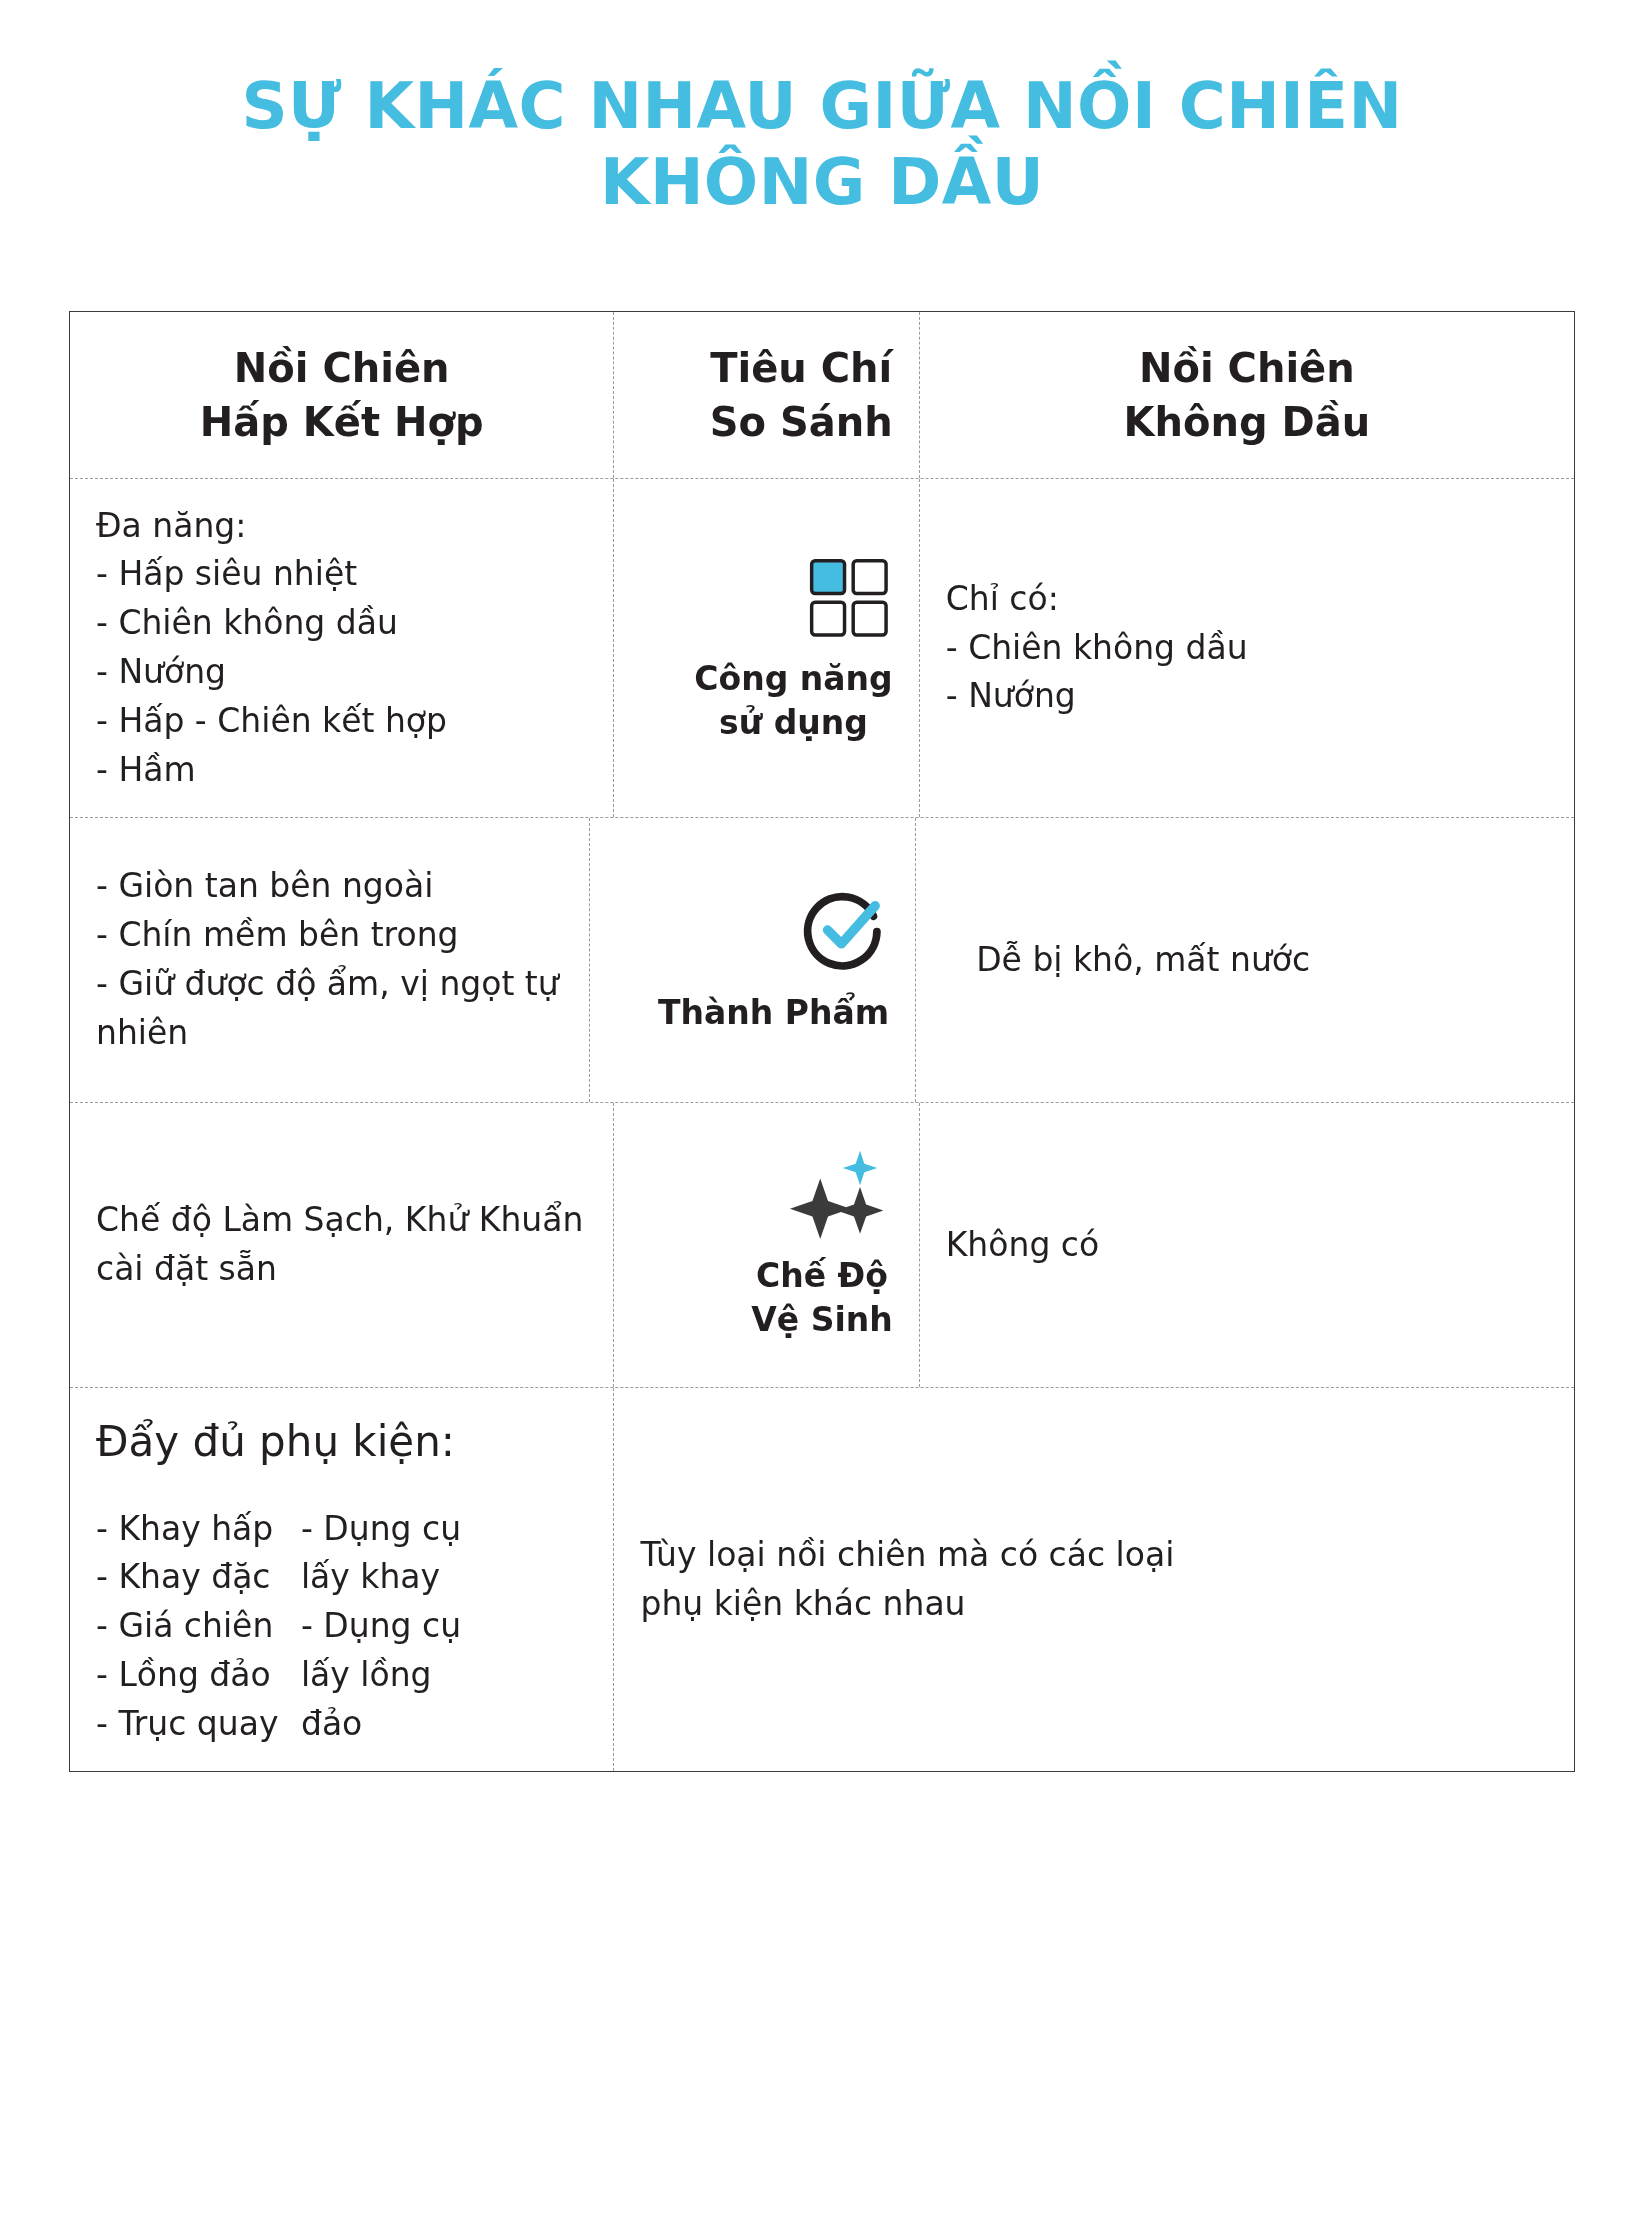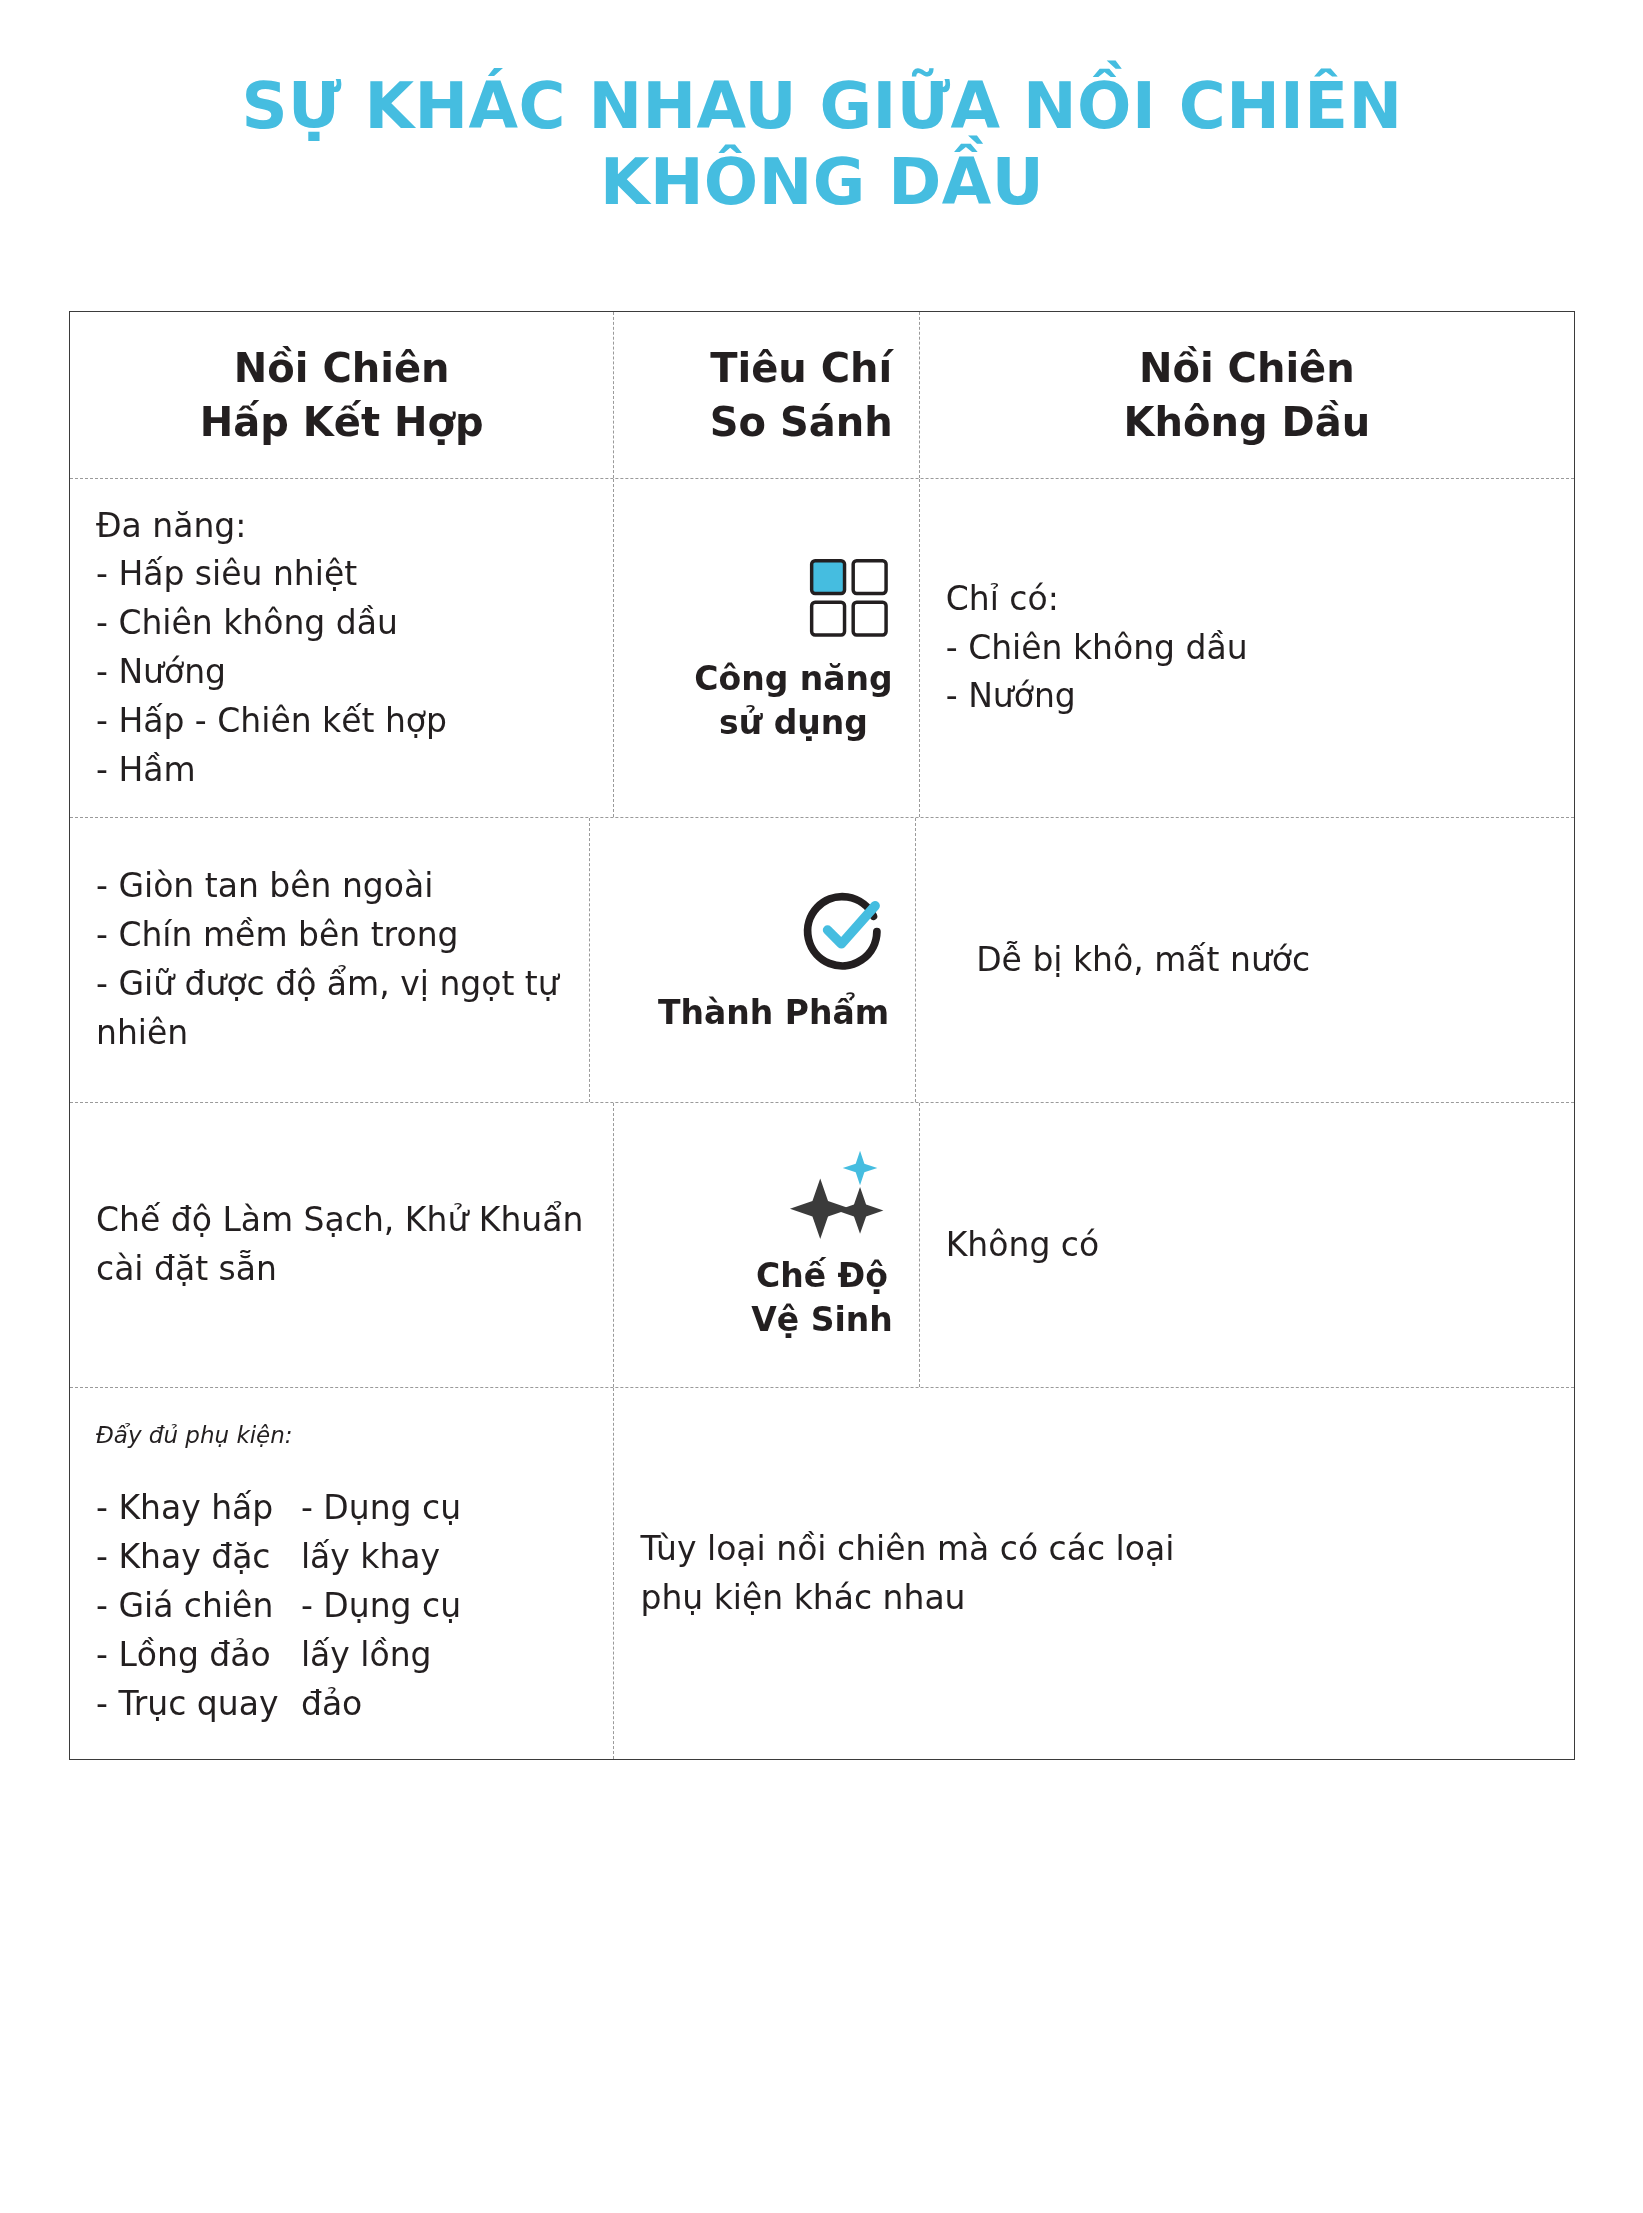--- a/index.html
+++ b/index.html
@@ -118,24 +118,23 @@
   .acc-grid {
     display: flex;
     gap: 22.5px;
   }
   .acc-col {
     display: flex;
     flex-direction: column;
     margin-top: 21px;
   }
   .acc-head {
-    font-size: 23px;
+    font-size: 42px;
     line-height: 1.48;
     margin-bottom: 11px;
-    font-style: italic;
   }
 
   .row-1 { min-height: 342px; }
   .row-2 { min-height: 229px; }
   .row-3 { min-height: 229px; gap: 34px; }
   .row-4 { min-height: 221px; }
   .row-5 { min-height: 363px; }
 </style>
 </head>
 <body>

